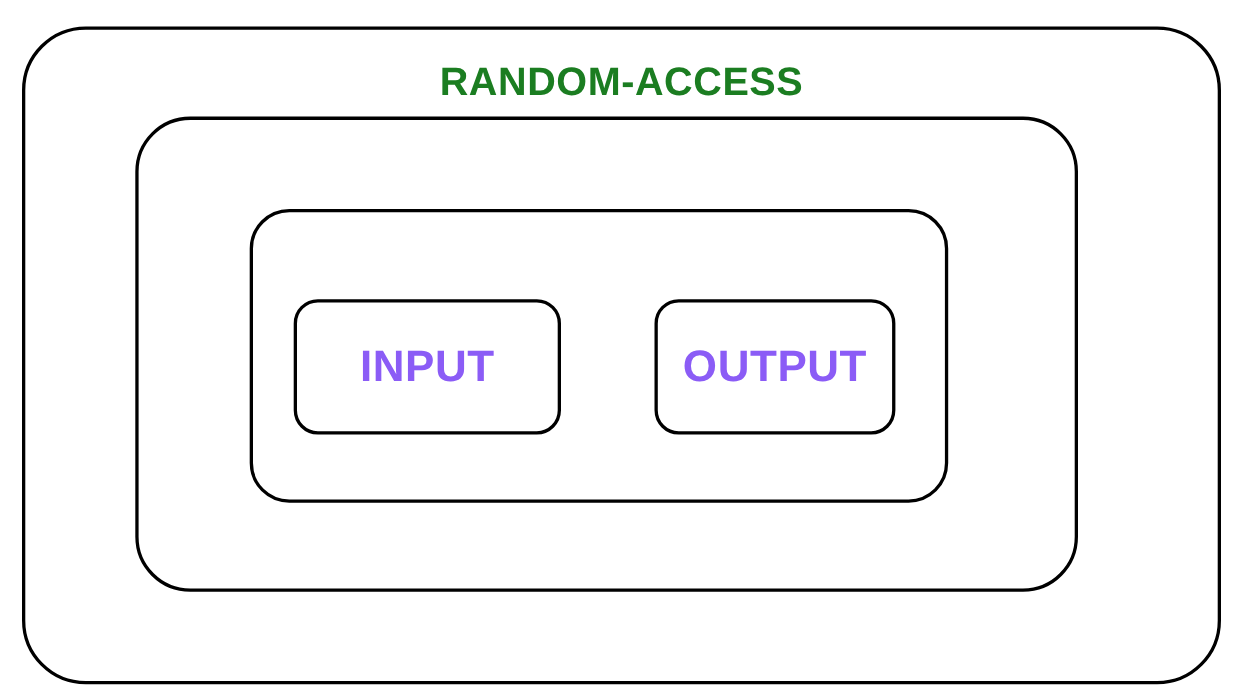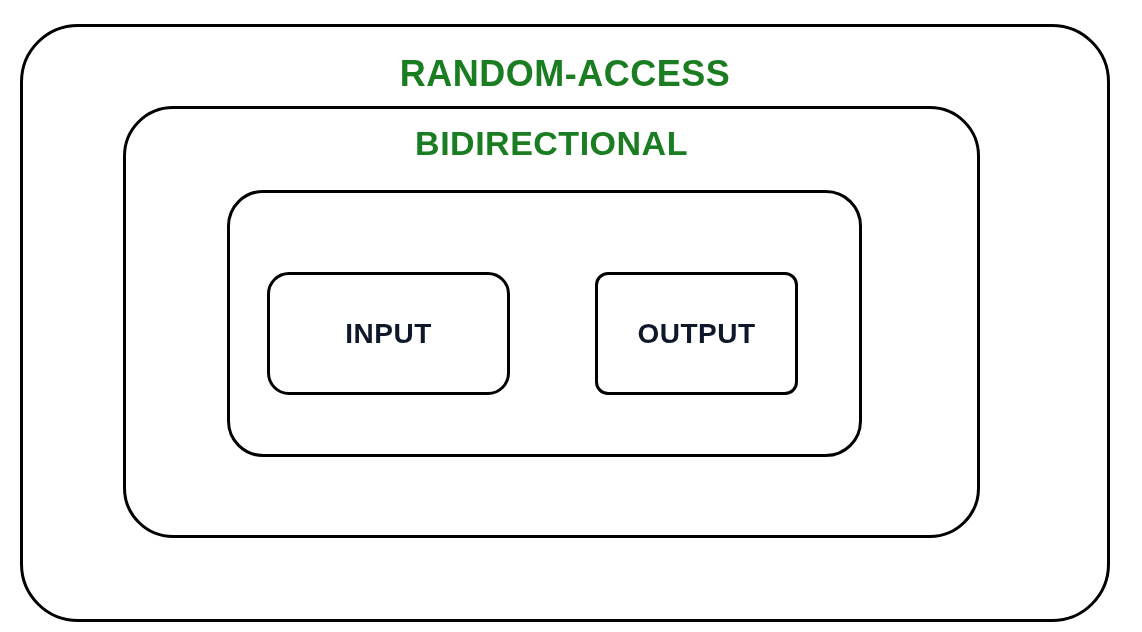--- a/index.html
+++ b/index.html
@@ -79,41 +79,39 @@
     display: flex;
     align-items: center;
     justify-content: center;
   }
   .box-leaf-input {
     left: 37px;
     width: 243px;
   }
   .box-leaf-output {
     left: 365px;
-    width: 203px;
-    border-radius: 13px;
+    width: 219px;
   }
   .leaf-label {
     font-weight: bold;
-    color: #0f172a;
-    font-size: 28px;
+    color: #8b5cf6;
+    font-size: 40px;
     letter-spacing: 0.5px;
     user-select: none;
   }
 </style>
 </head>
 <body>
 
 <div class="canvas">
 
   <div class="box box-outer">
     <div class="box-label">RANDOM-ACCESS</div>
 
     <div class="box box-mid">
-      <div class="box-label">BIDIRECTIONAL</div>
 
       <div class="box box-inner">
 
         <div class="box box-leaf box-leaf-input">
           <span class="leaf-label">INPUT</span>
         </div>
 
         <div class="box box-leaf box-leaf-output">
           <span class="leaf-label">OUTPUT</span>
         </div>

